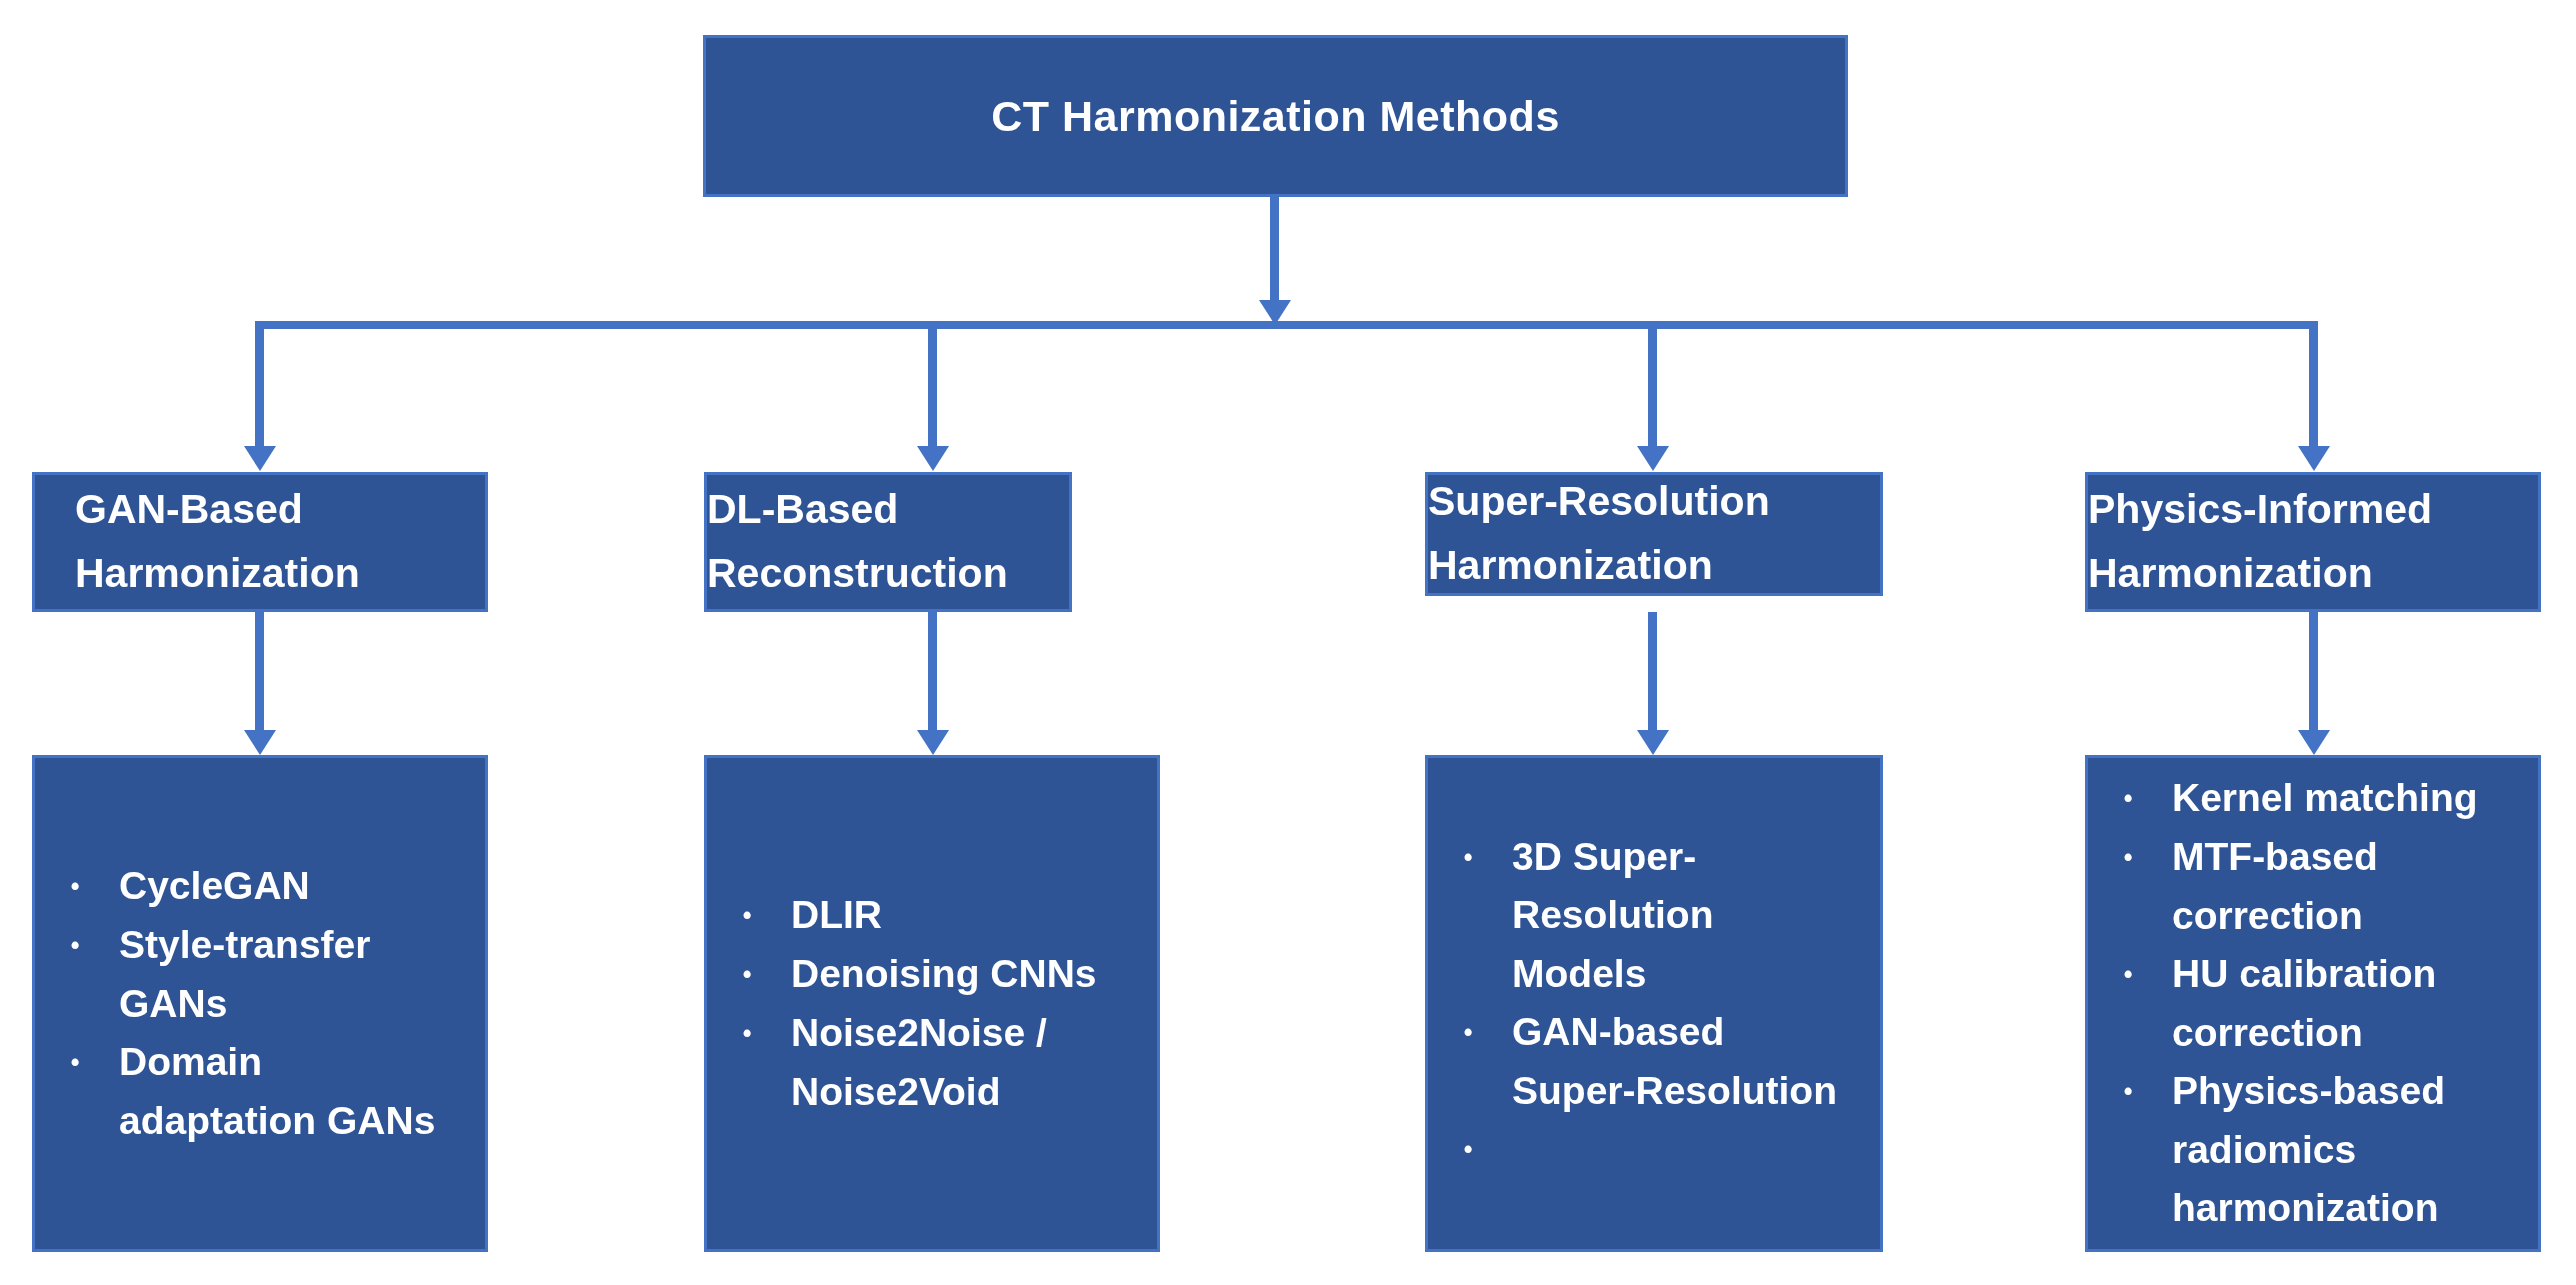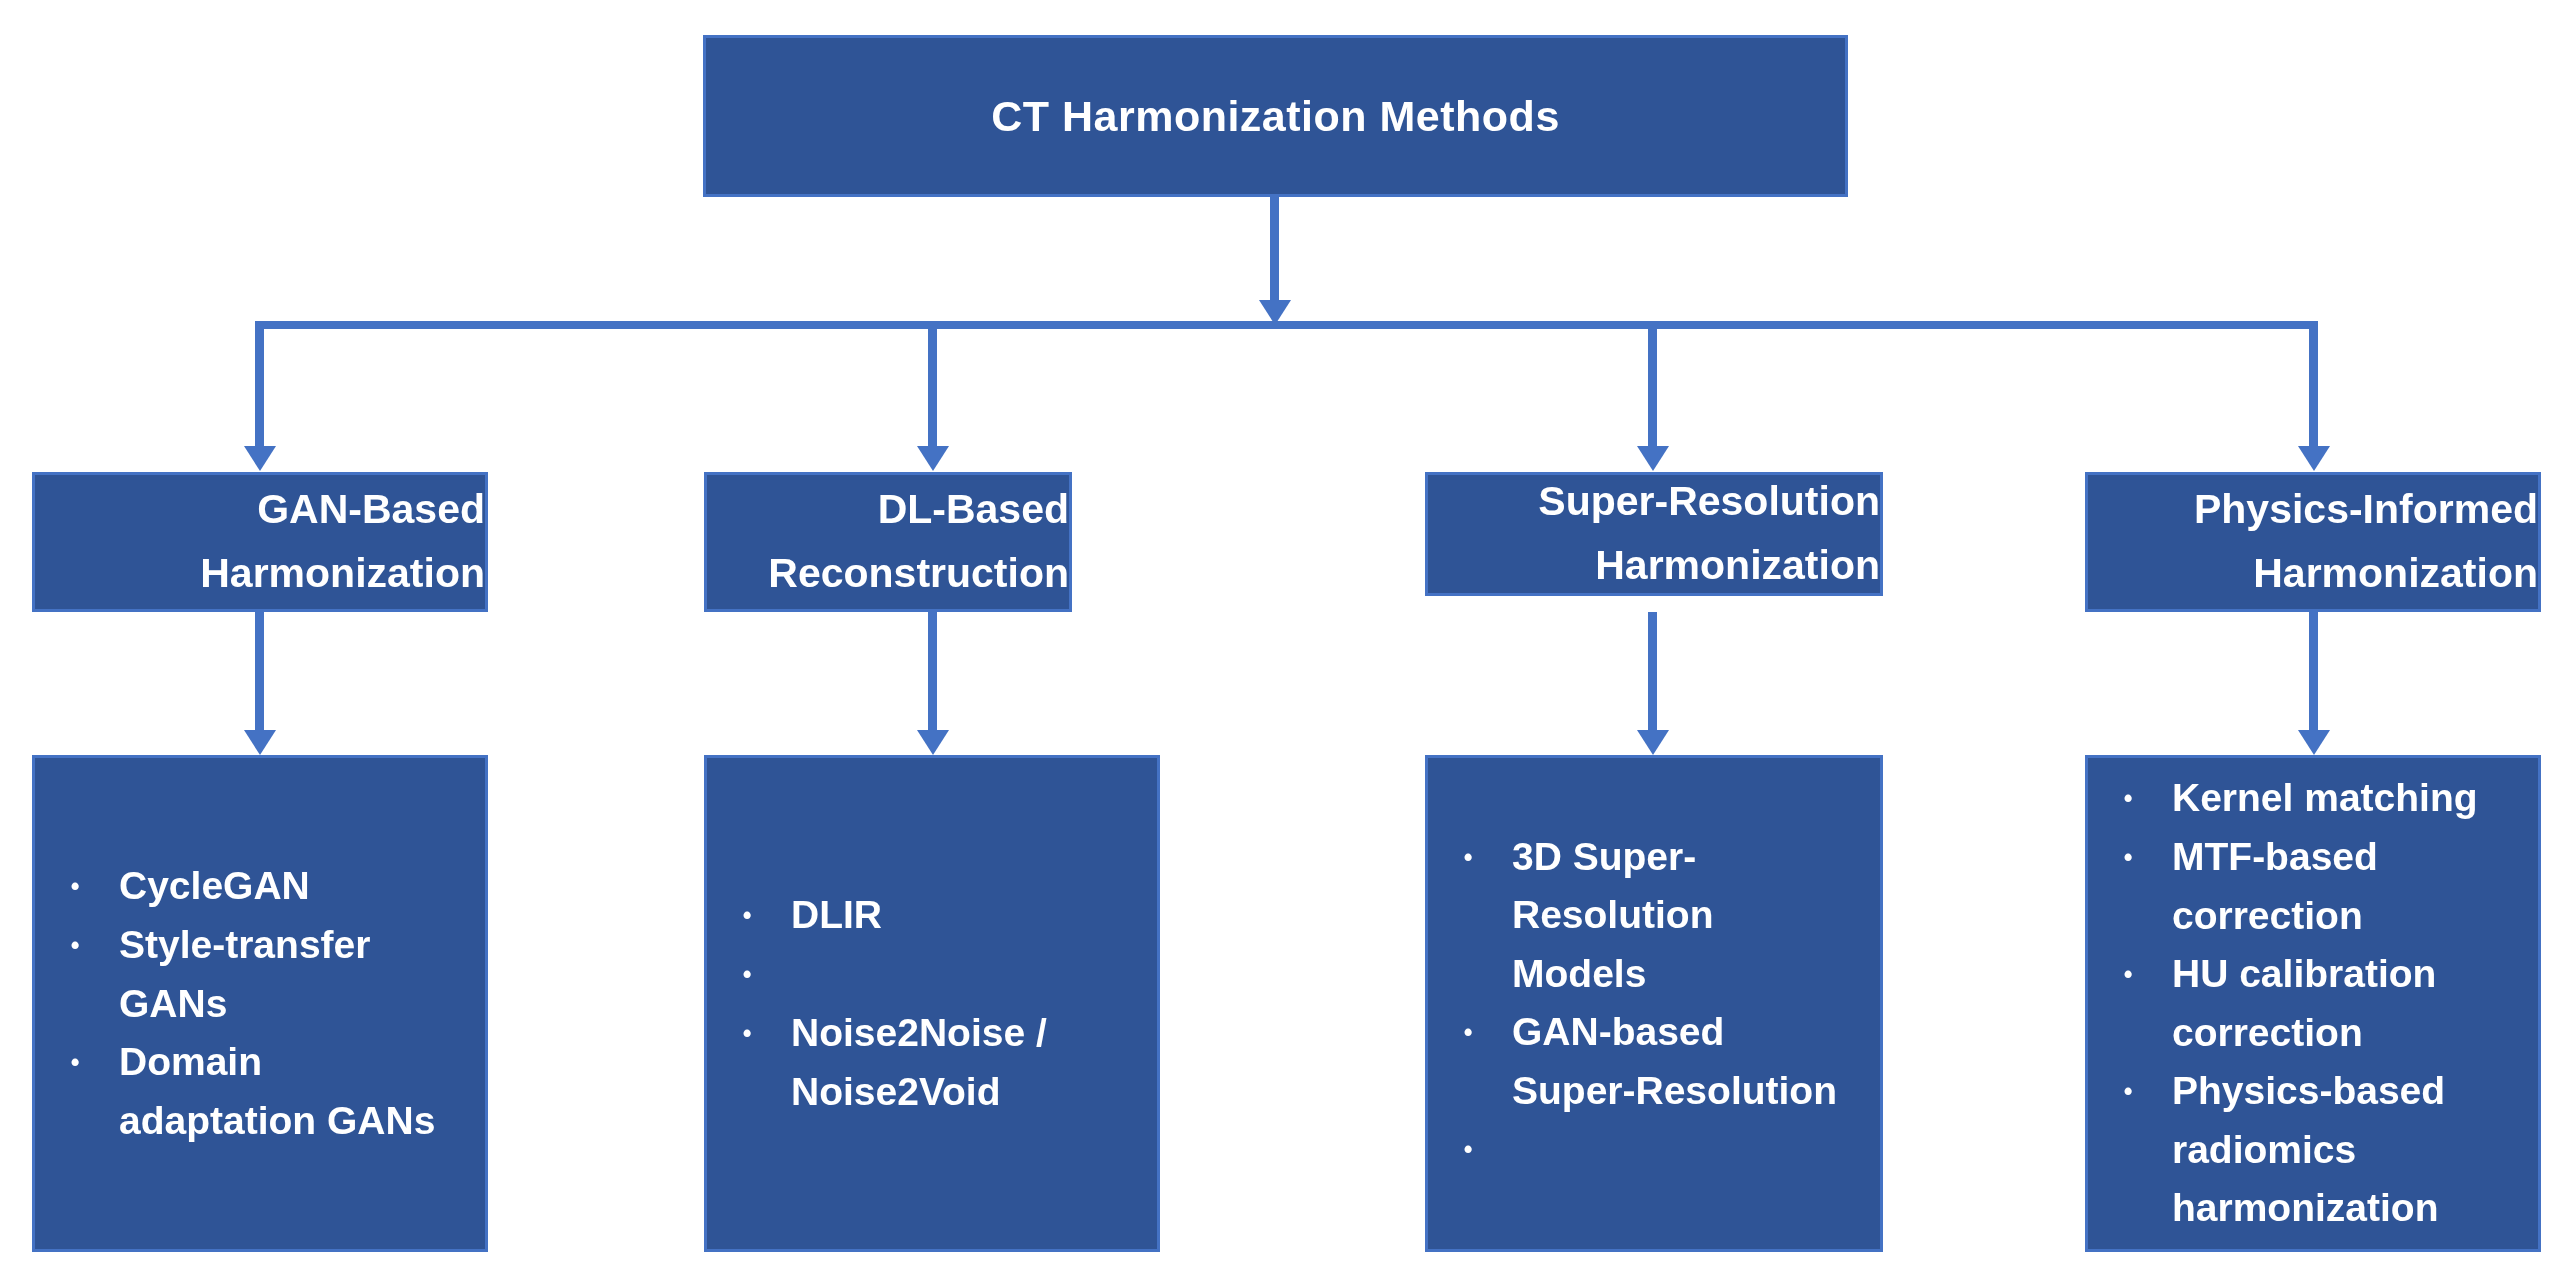--- a/index.html
+++ b/index.html
@@ -17,21 +17,21 @@
     width:2576px;height:1286px;
     background:var(--page-bg,#fff);
     overflow:hidden;
   }
   .box{
     position:absolute;
     background:var(--box-fill,#2F5496);
     border:3.7px solid var(--box-border,#4472C4);
     color:var(--text,#fff);
     display:flex;align-items:center;justify-content:center;
-    text-align:right;
+    text-align:left;
   }
   .root-box{font-size:43px;letter-spacing:0.5px;}
   .header-box{font-size:41px;line-height:1.55;}
   .detail-box{
     align-items:stretch;justify-content:center;
     flex-direction:column;
     text-align:left;
     font-size:39px;line-height:1.5;
     padding:9.3px 28px 9.3px 32px;
   }
@@ -120,20 +120,21 @@
   </div>
 
   <div class="box detail-box" style="left:704px;top:755px;width:456px;height:497px;">
     <div class="bullet-list">
       <div class="bullet-item">
         <span class="bullet-dot">•</span>
         <span class="bullet-text">DLIR</span>
       </div>
       <div class="bullet-item">
         <span class="bullet-dot">•</span>
+        <span class="bullet-text">Denoising CNNs</span>
       </div>
       <div class="bullet-item">
         <span class="bullet-dot">•</span>
         <span class="bullet-text">Noise2Noise / Noise2Void</span>
       </div>
     </div>
   </div>
 
   <div class="box detail-box" style="left:1425px;top:755px;width:458px;height:497px;">
     <div class="bullet-list">

